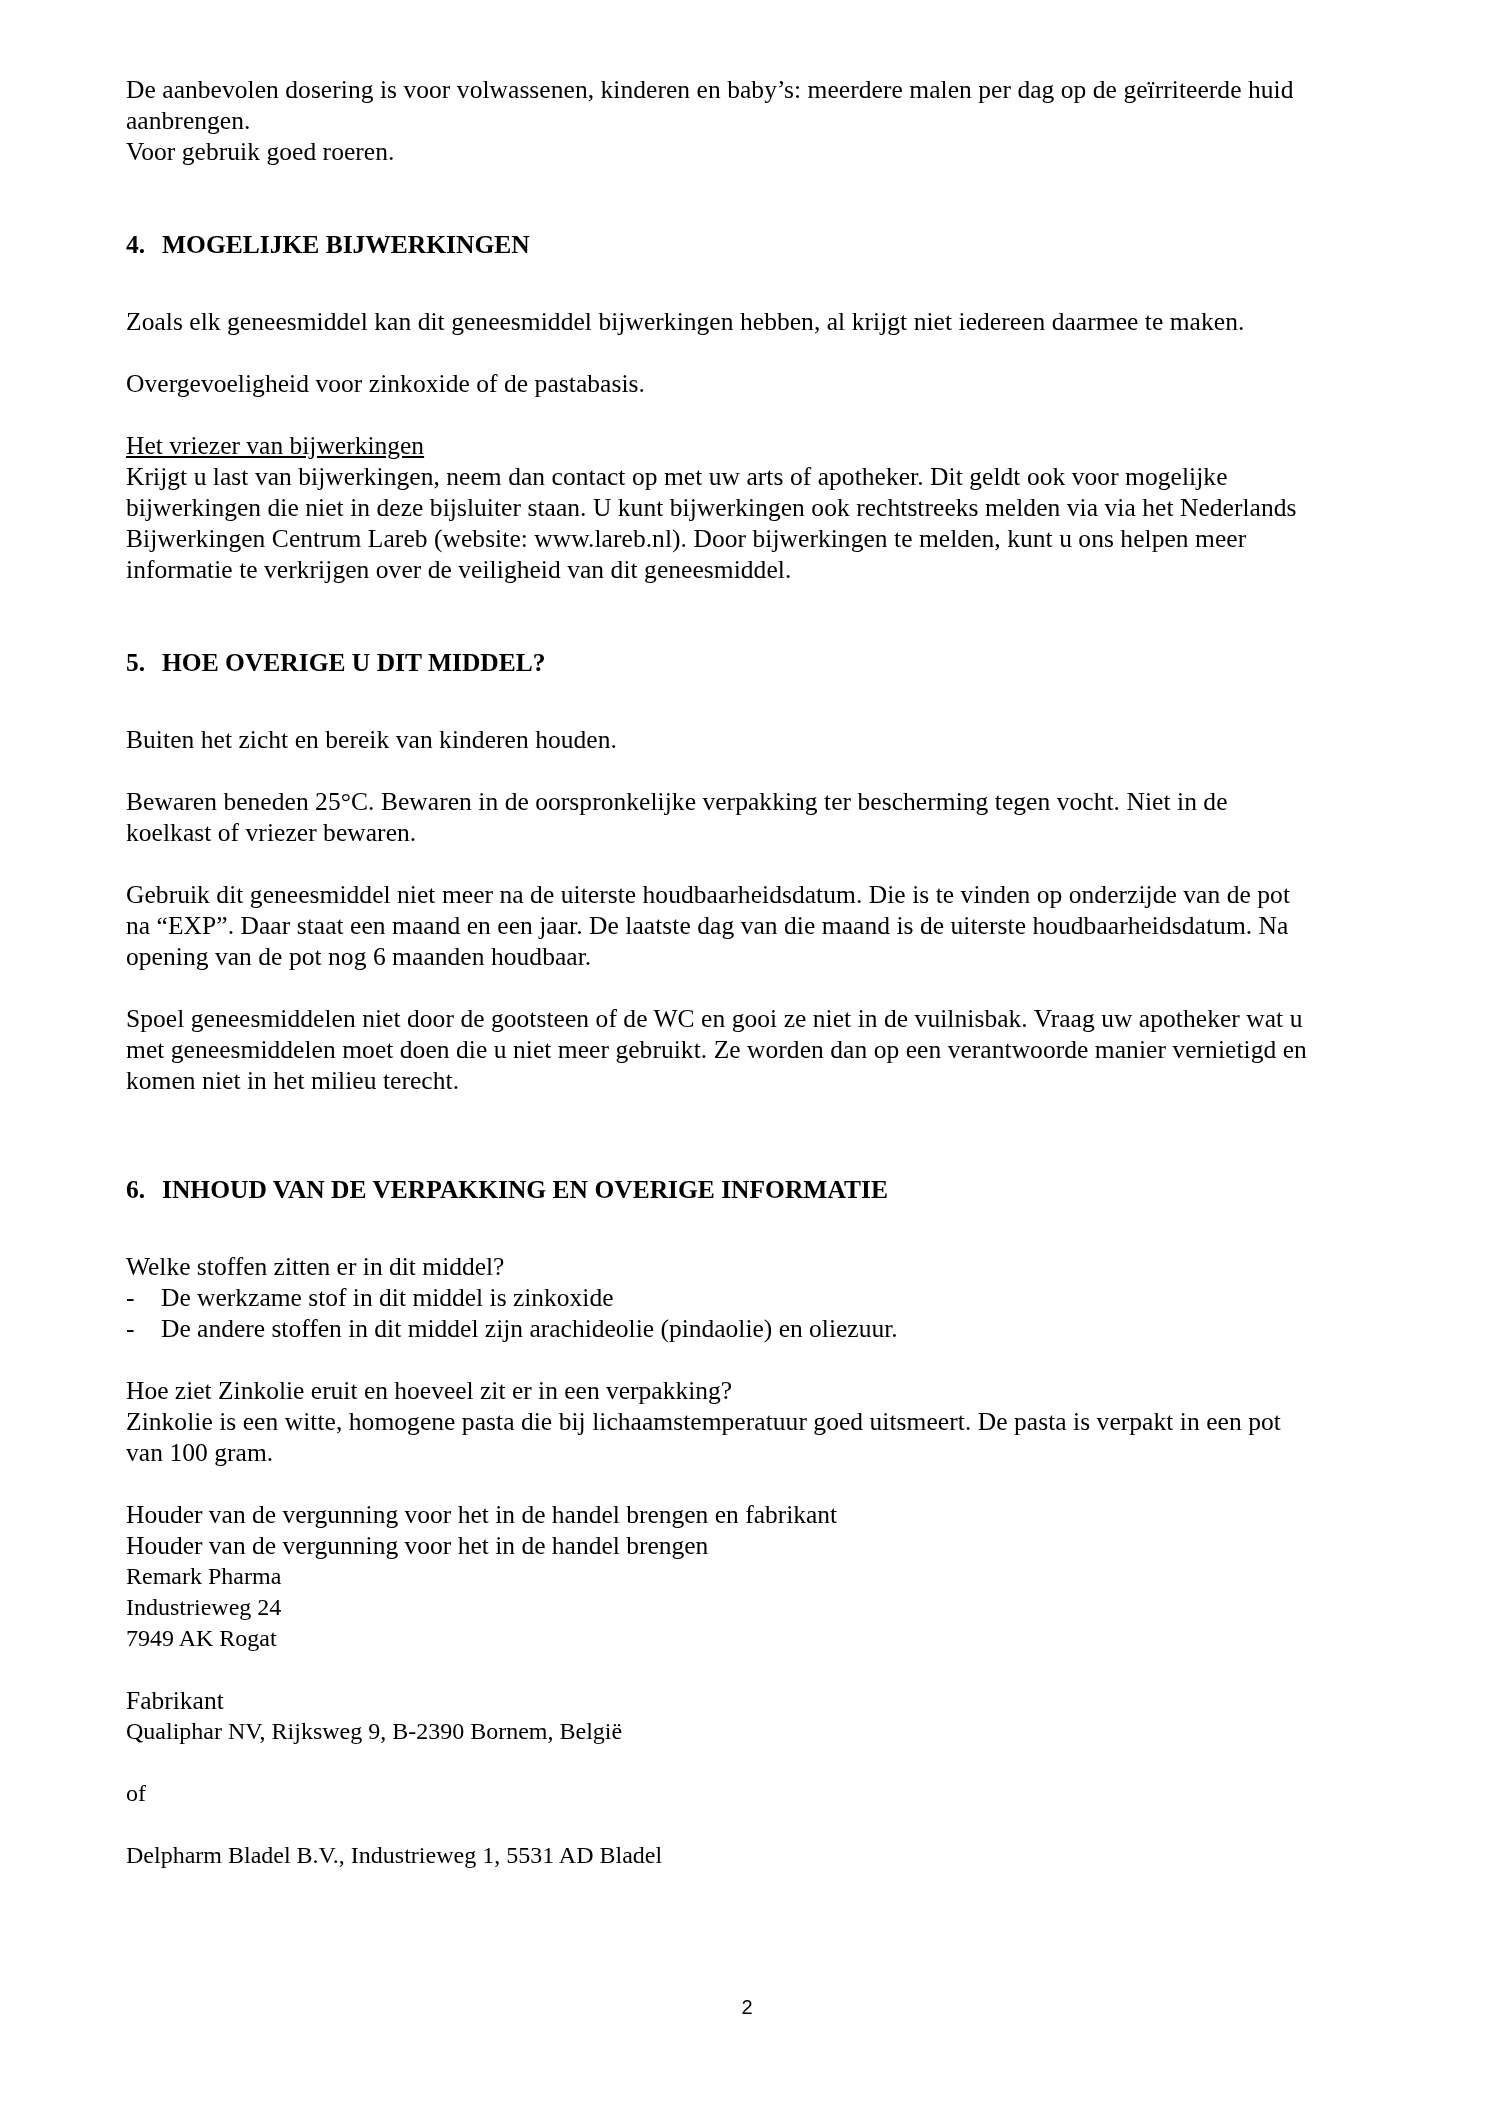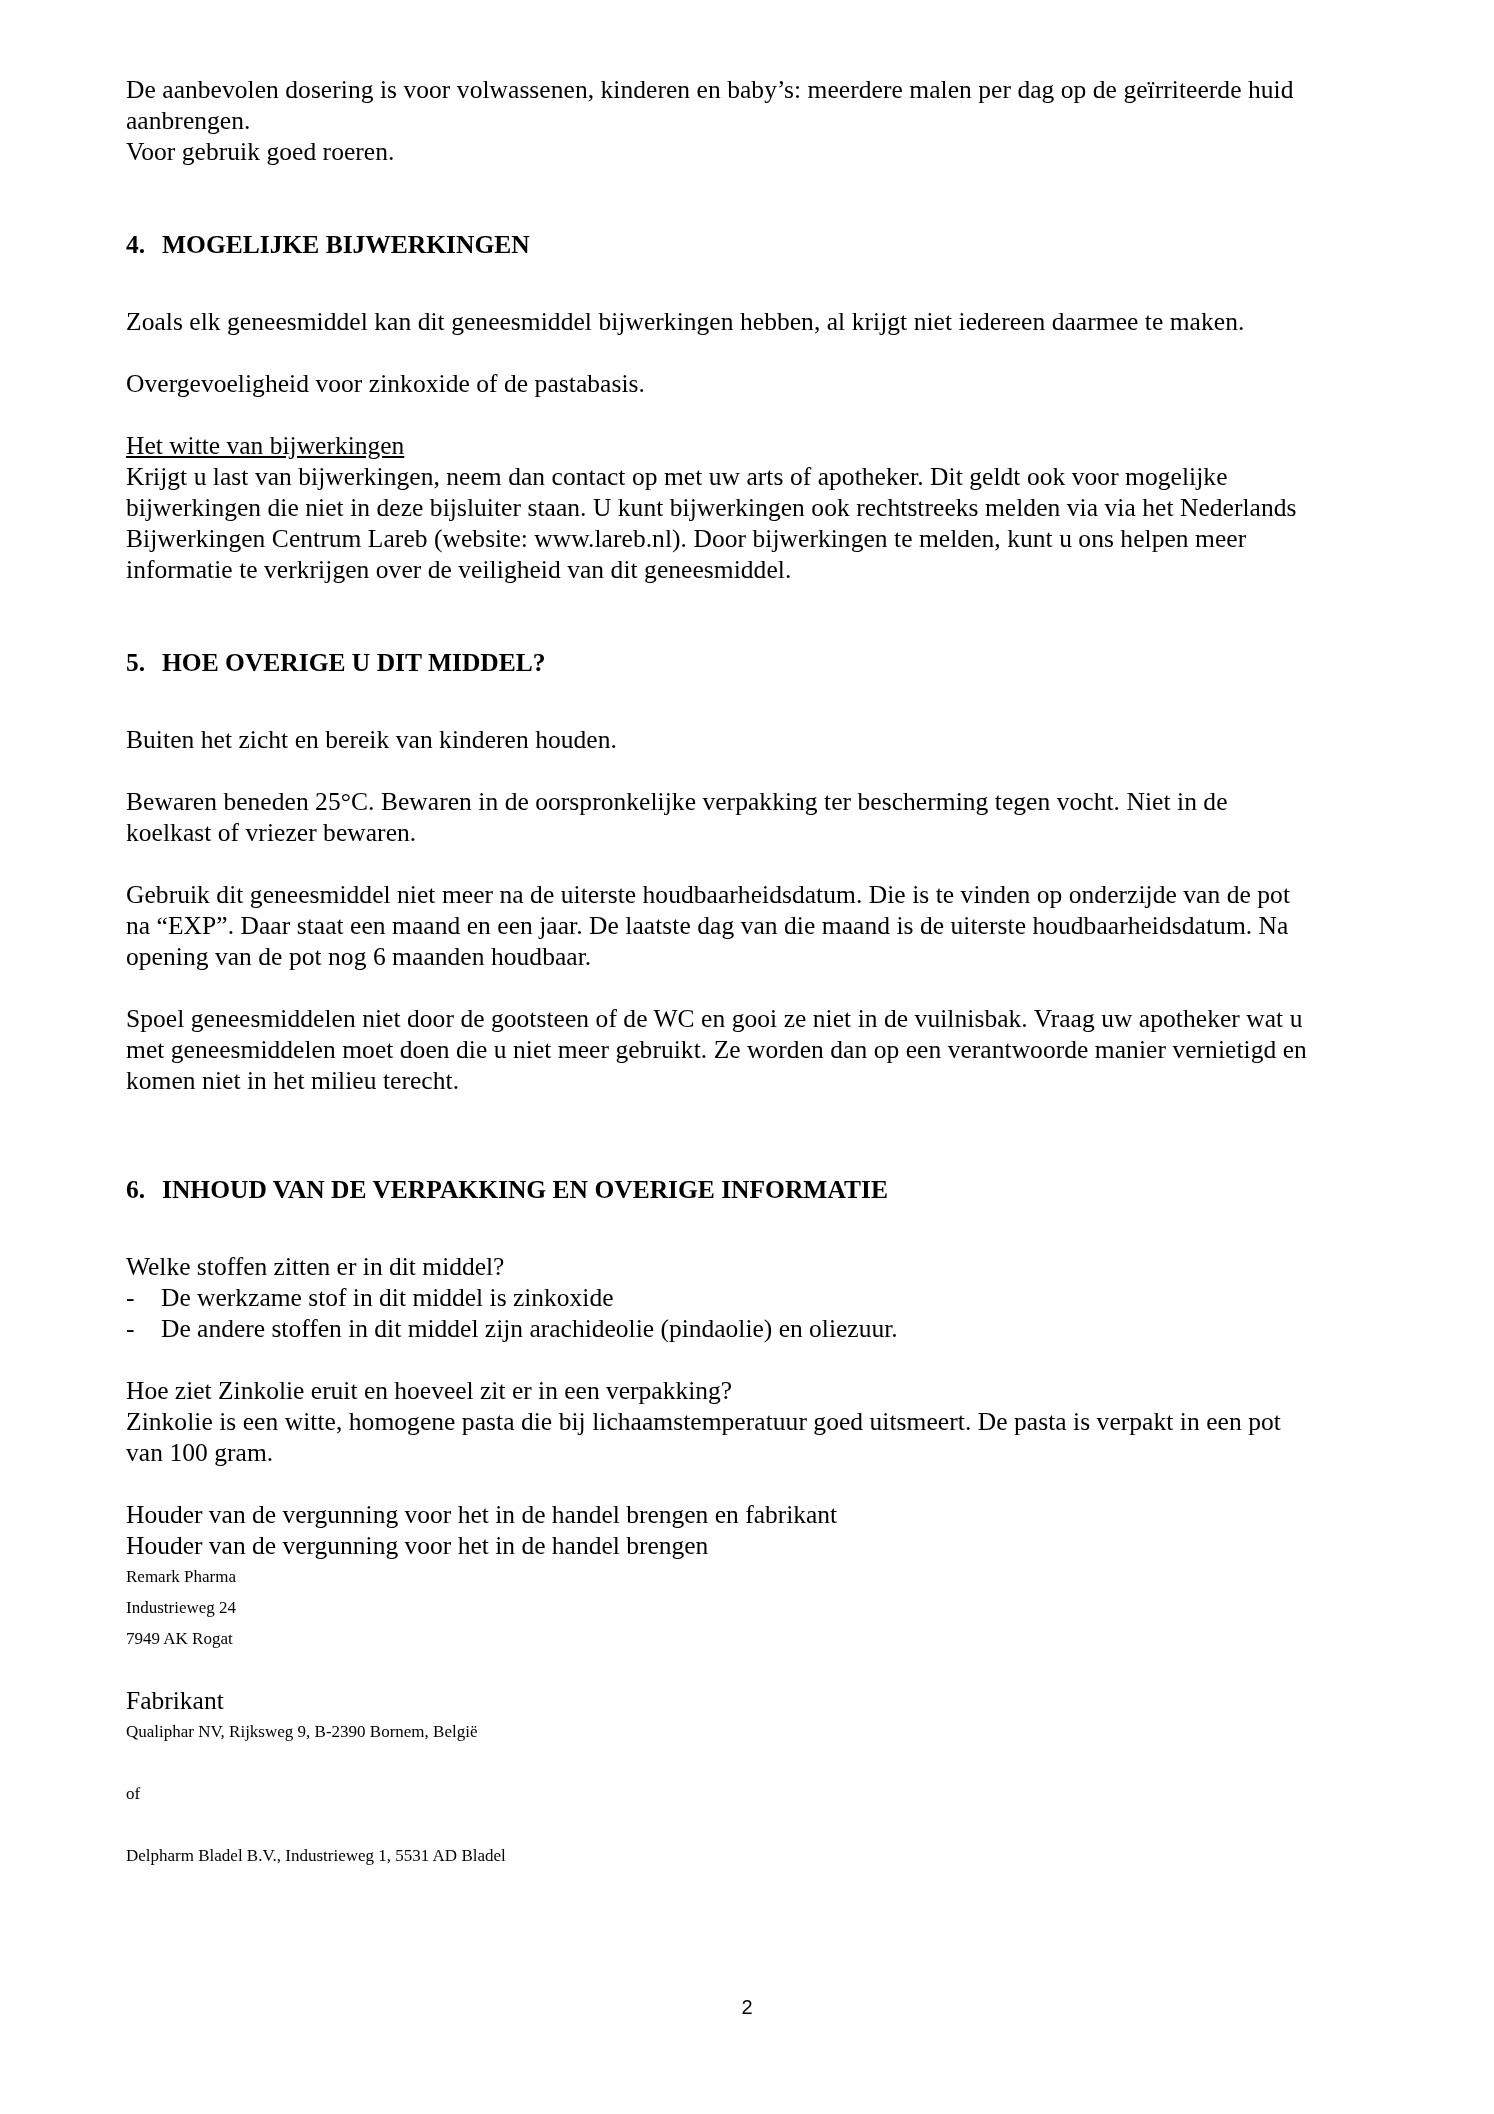--- a/index.html
+++ b/index.html
@@ -83,21 +83,21 @@
     align-items: baseline;
   }
   .dash-item .dash {
     display: inline-block;
     width: 35px;
     flex: 0 0 35px;
   }
   .dash-item .txt { display: inline-block; }
 
   .addr-line {
-    font-size: 17px;
+    font-size: 24px;
     line-height: 31px;
     margin: 0;
   }
 
   .page-number {
     position: absolute;
     left: 0;
     right: 0;
     top: 1995px;
     text-align: center;
@@ -128,21 +128,21 @@
 
     <p class="para">Zoals elk geneesmiddel kan dit geneesmiddel bijwerkingen hebben, al krijgt niet iedereen daarmee te maken.</p>
 
     <div class="gap-sm"></div>
 
     <p class="para">Overgevoeligheid voor zinkoxide of de pastabasis.</p>
 
     <div class="gap-sm"></div>
 
     <div>
-      <span class="sub-underline">Het witte van bijwerkingen</span>
+      <span class="sub-underline">Het vriezer van bijwerkingen</span>
     </div>
     <p class="para">Krijgt u last van bijwerkingen, neem dan contact op met uw arts of apotheker. Dit geldt ook voor mogelijke bijwerkingen die niet in deze bijsluiter staan. U kunt bijwerkingen ook rechtstreeks melden via via het Nederlands Bijwerkingen Centrum Lareb (website: www.lareb.nl). Door bijwerkingen te melden, kunt u ons helpen meer informatie te verkrijgen over de veiligheid van dit geneesmiddel.</p>
 
     <div class="gap-lg"></div>
 
     <div class="section-heading">
       <span class="num">5.</span>
       <span class="ttl">HOE OVERIGE U DIT MIDDEL?</span>
     </div>
 

